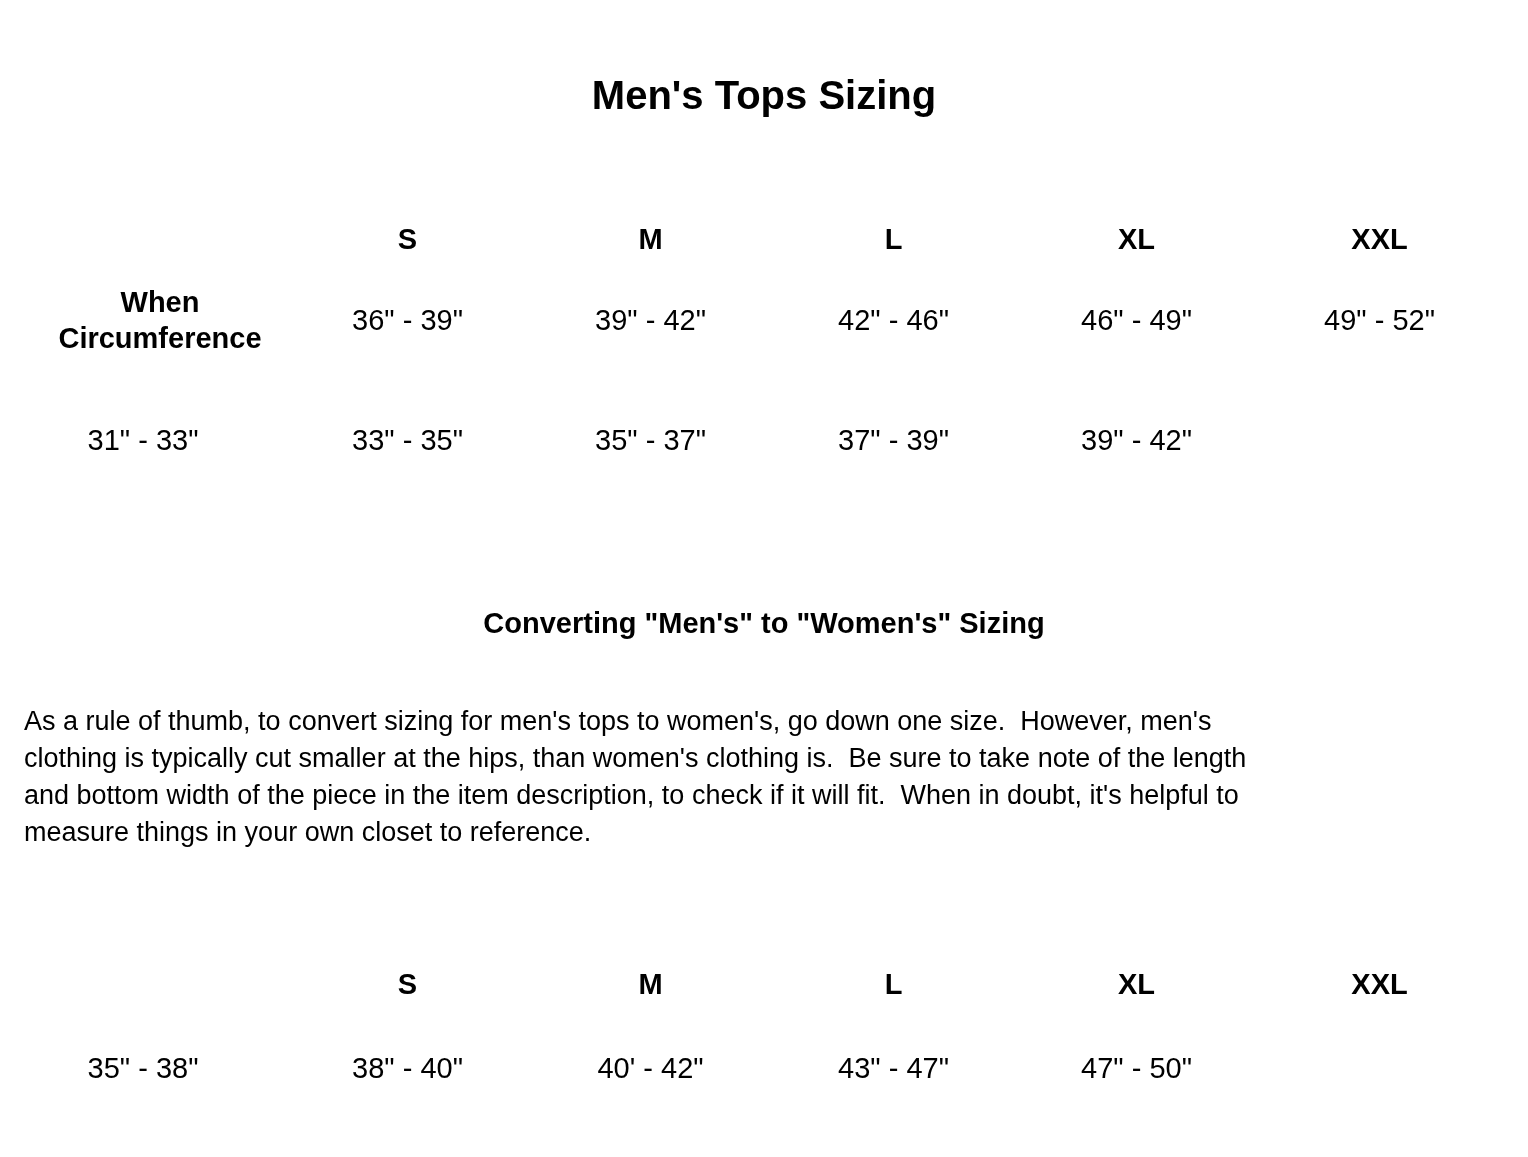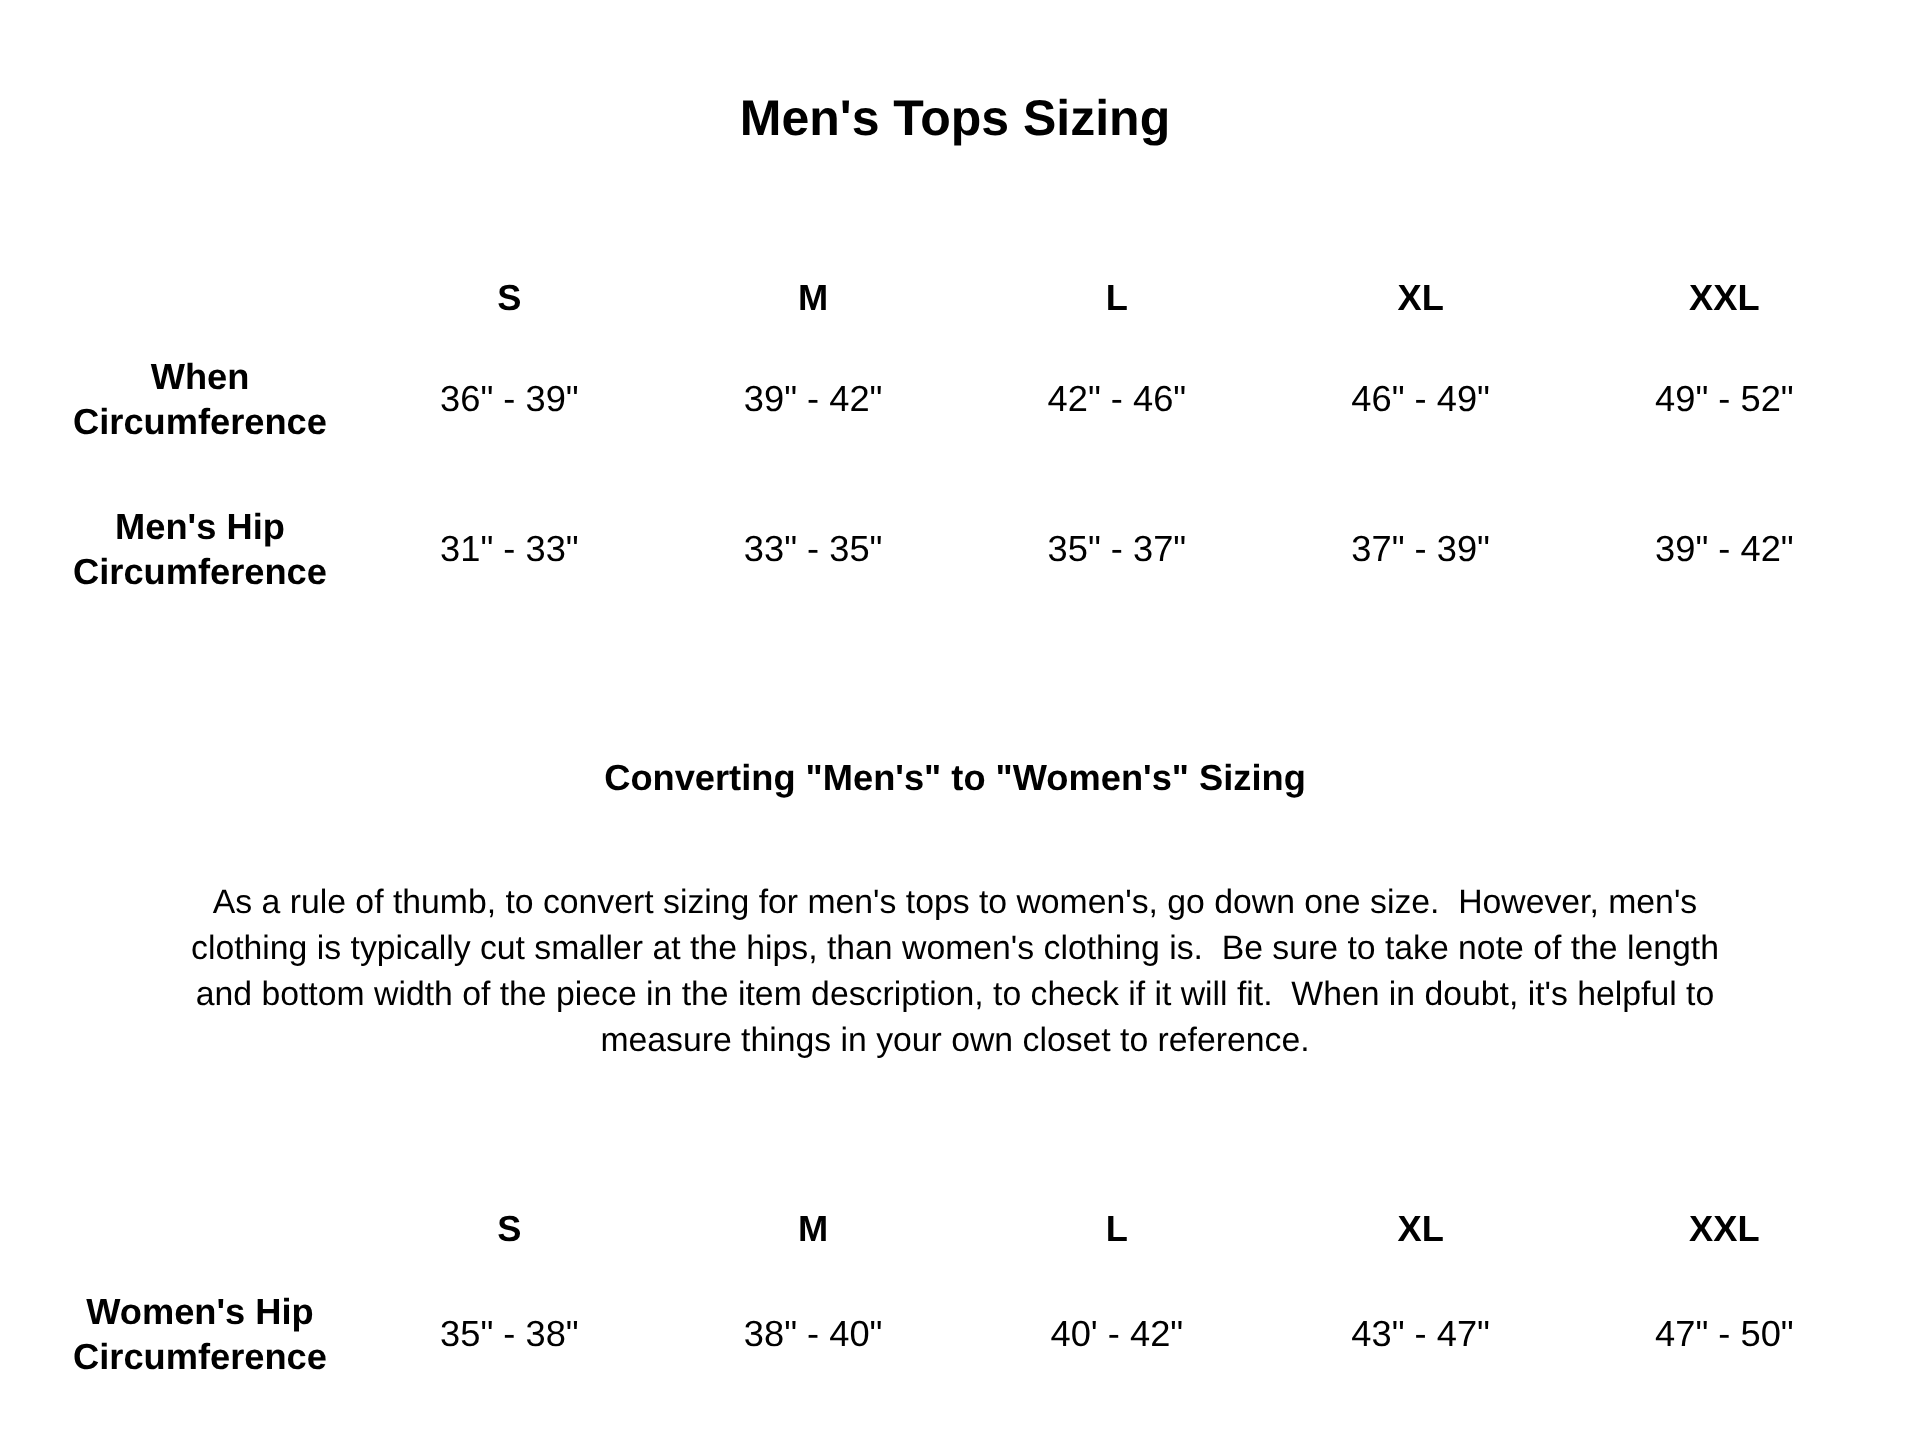--- a/index.html
+++ b/index.html
@@ -49,21 +49,21 @@
     margin-top: 106px;
     font-size: 29px;
     line-height: 35px;
     font-weight: bold;
     text-align: center;
   }
   .paragraph {
     margin: 62px 24px 0 24px;
     font-size: 27px;
     line-height: 37px;
-    text-align: center;
+    text-align: left;
     white-space: pre-wrap;
   }
 </style>
 </head>
 <body>
 
 <div class="page">
 
   <h1 class="title">Men's Tops Sizing</h1>
 
@@ -75,21 +75,20 @@
     <div class="cell head">XL</div>
     <div class="cell head">XXL</div>
 
     <div class="cell label">When Circumference</div>
     <div class="cell value">36" - 39"</div>
     <div class="cell value">39" - 42"</div>
     <div class="cell value">42" - 46"</div>
     <div class="cell value">46" - 49"</div>
     <div class="cell value">49" - 52"</div>
 
-    <div class="cell label">Men's Hip Circumference</div>
     <div class="cell value">31" - 33"</div>
     <div class="cell value">33" - 35"</div>
     <div class="cell value">35" - 37"</div>
     <div class="cell value">37" - 39"</div>
     <div class="cell value">39" - 42"</div>
   </div>
 
   <h2 class="subtitle">Converting "Men's" to "Women's" Sizing</h2>
 
   <p class="paragraph">As a rule of thumb, to convert sizing for men's tops to women's, go down one size.  However, men's
@@ -98,21 +97,20 @@
 measure things in your own closet to reference.</p>
 
   <div class="size-table womens">
     <div class="cell"></div>
     <div class="cell head">S</div>
     <div class="cell head">M</div>
     <div class="cell head">L</div>
     <div class="cell head">XL</div>
     <div class="cell head">XXL</div>
 
-    <div class="cell label">Women's Hip Circumference</div>
     <div class="cell value">35" - 38"</div>
     <div class="cell value">38" - 40"</div>
     <div class="cell value">40' - 42"</div>
     <div class="cell value">43" - 47"</div>
     <div class="cell value">47" - 50"</div>
   </div>
 
 </div>
 
 </body></html>

